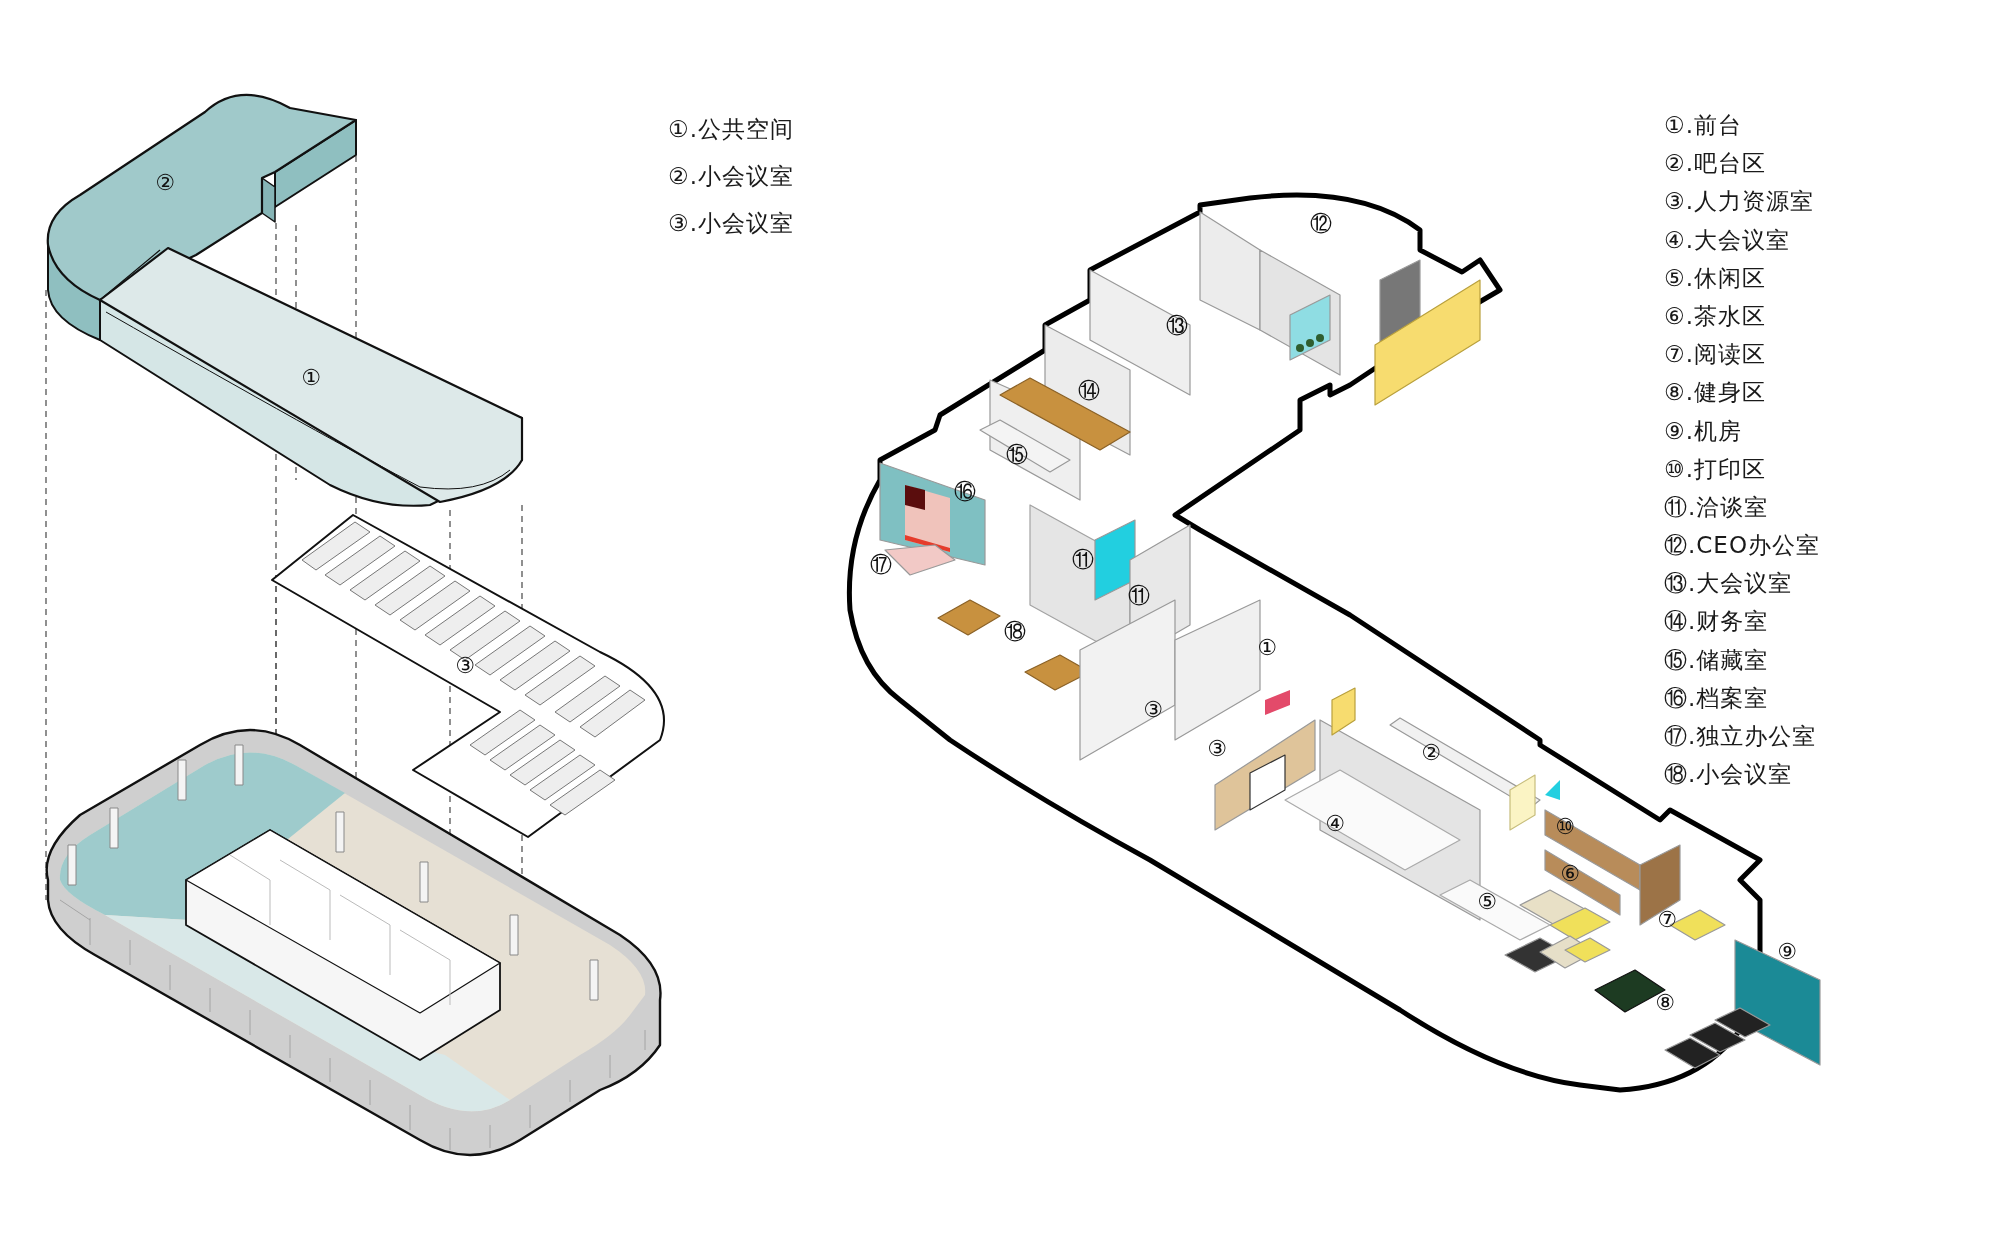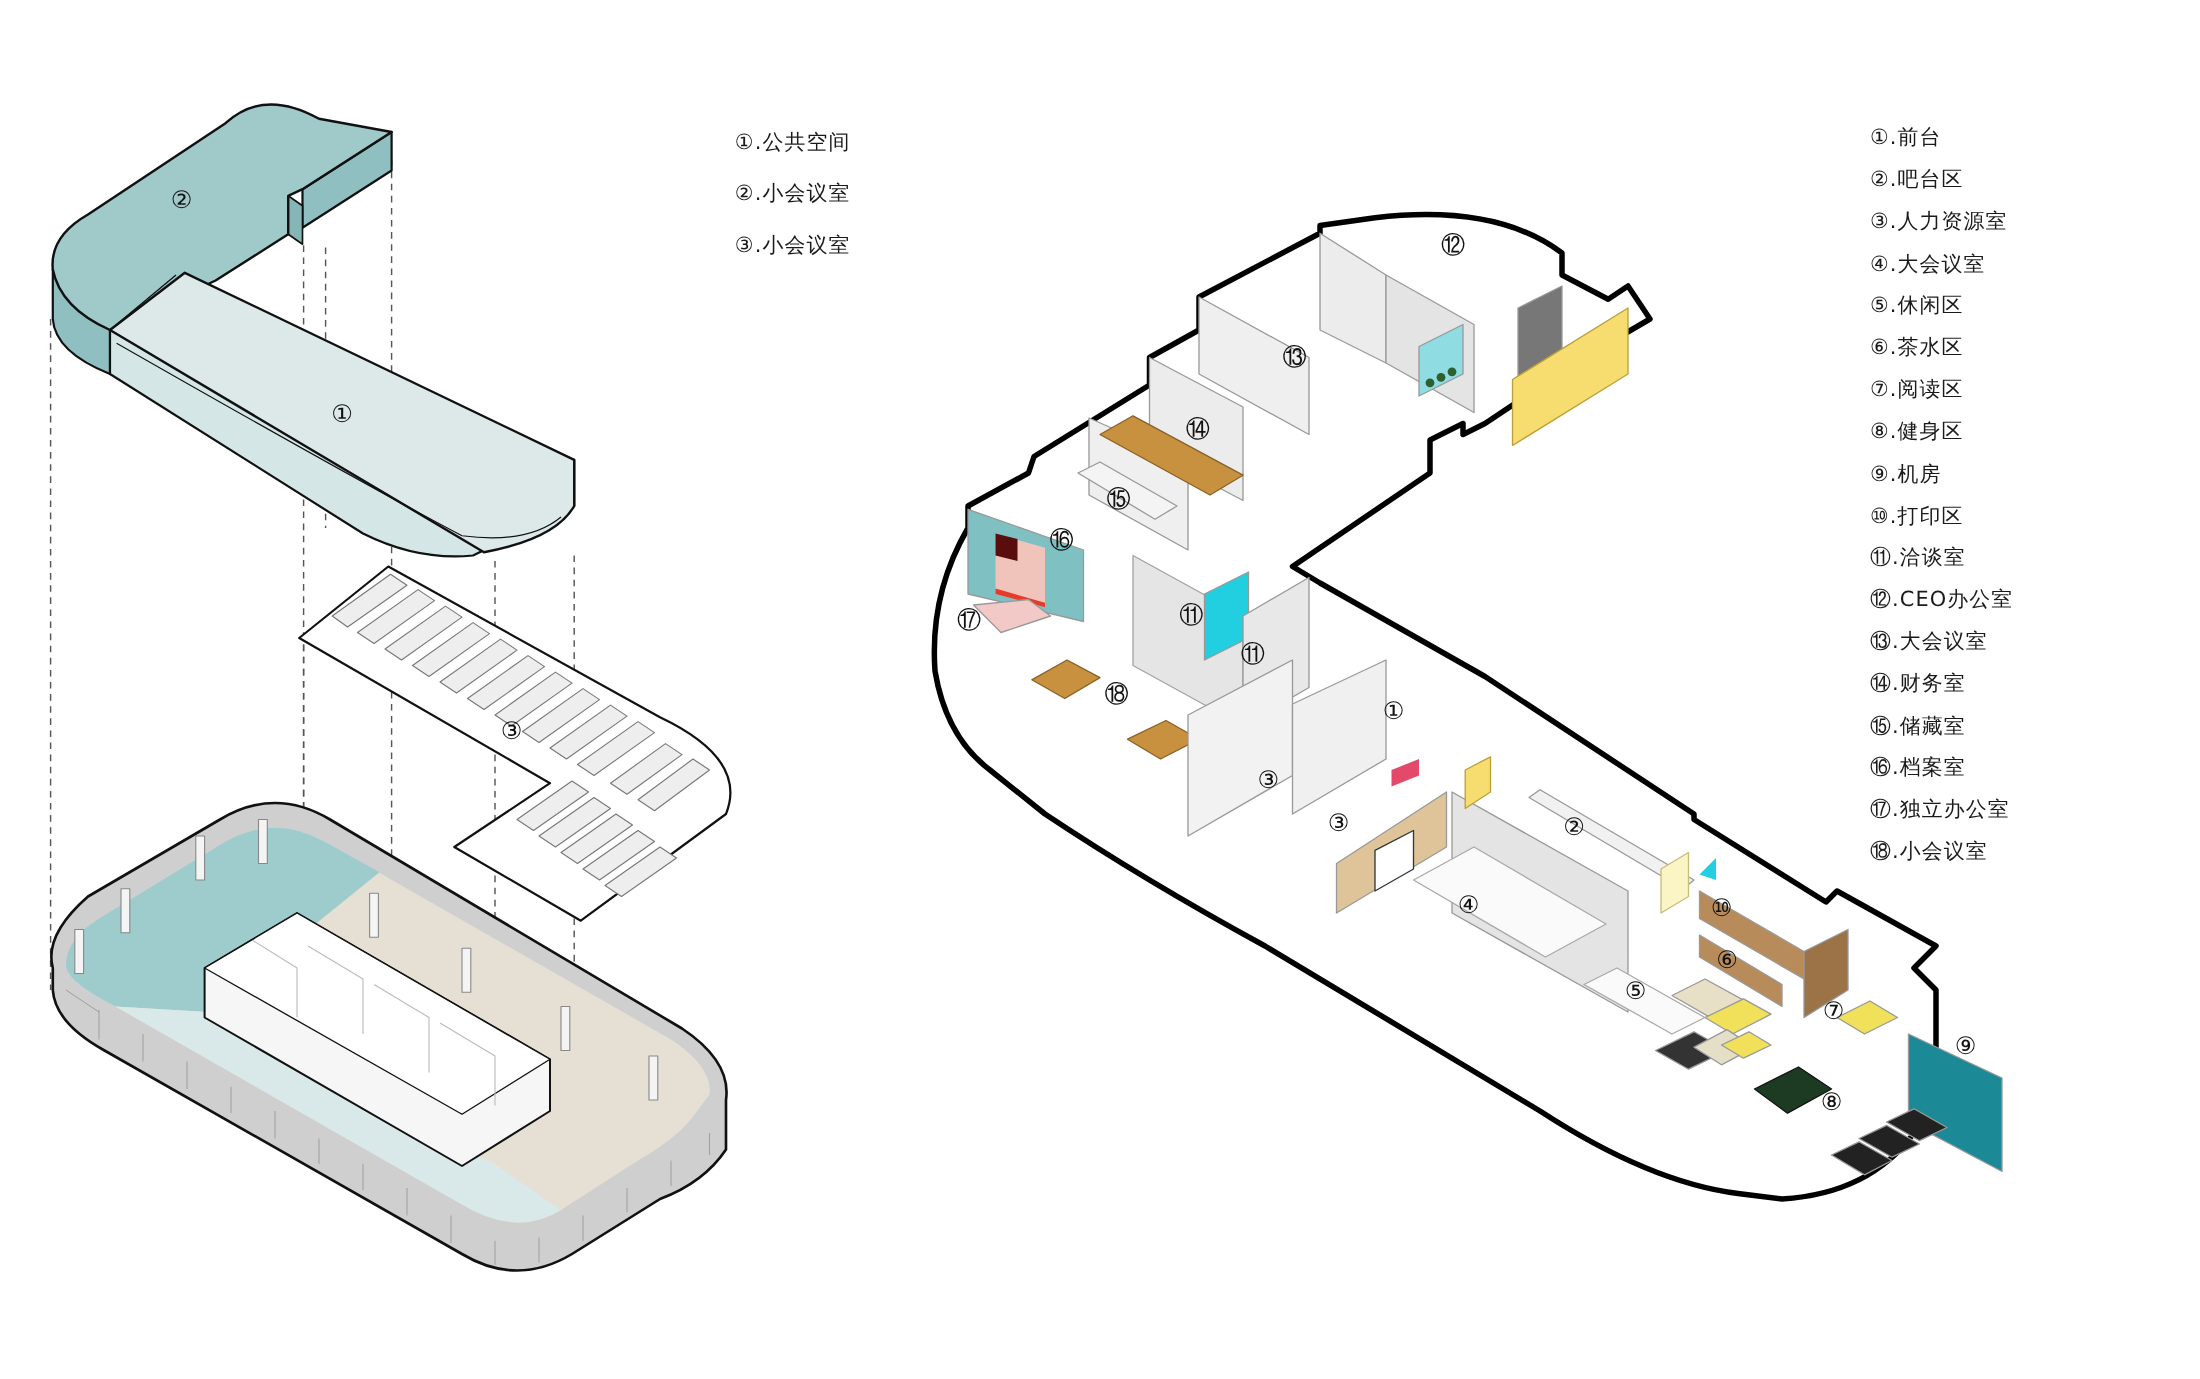--- a/index.html
+++ b/index.html
@@ -1,23 +1,23 @@
 <!DOCTYPE html>
 <html><head>
 <meta charset="utf-8">
 <style>
   html, body { margin: 0; padding: 0; background: #ffffff; }
   body { width: 2000px; height: 1254px; position: relative; overflow: hidden;
          font-family: "DejaVu Sans", "Liberation Sans", sans-serif; color: #1a1a1a; }
   #canvas { position: absolute; left: 0; top: 0; width: 2000px; height: 1254px; }
   .legend { position: absolute; margin: 0; padding: 0; list-style: none; }
-  .legend li { white-space: nowrap; font-size: 19px; letter-spacing: 1px; }
+  .legend li { white-space: nowrap; font-size: 23px; letter-spacing: 1px; }
   #legend-left { left: 668px; top: 110px; }
   #legend-left li { height: 47px; line-height: 38px; }
-  #legend-right { left: 1700px; top: 110px; }
+  #legend-right { left: 1664px; top: 110px; }
   #legend-right li { height: 38.2px; line-height: 30px; }
   .lbl { position: absolute; font-size: 18px; line-height: 24px; width: 26px; height: 26px;
          text-align: center; border: 1.6px solid #111; border-radius: 50%;
          background: rgba(255,255,255,0.0); color: #111; font-family: "DejaVu Sans", sans-serif; }
 </style>
 </head>
 <body>
 
 <svg id="canvas" viewBox="0 0 2000 1254" xmlns="http://www.w3.org/2000/svg">
 

